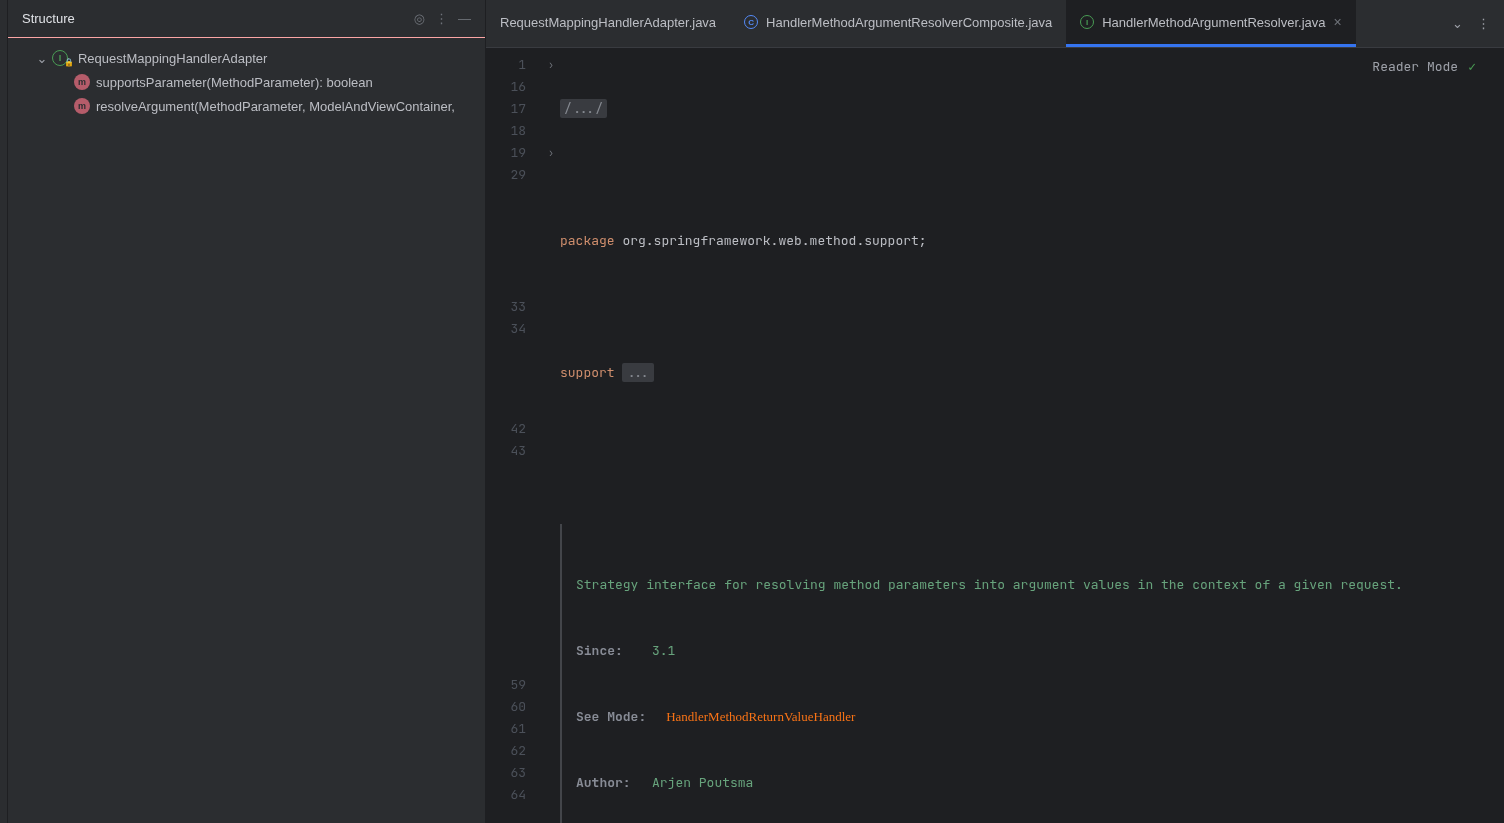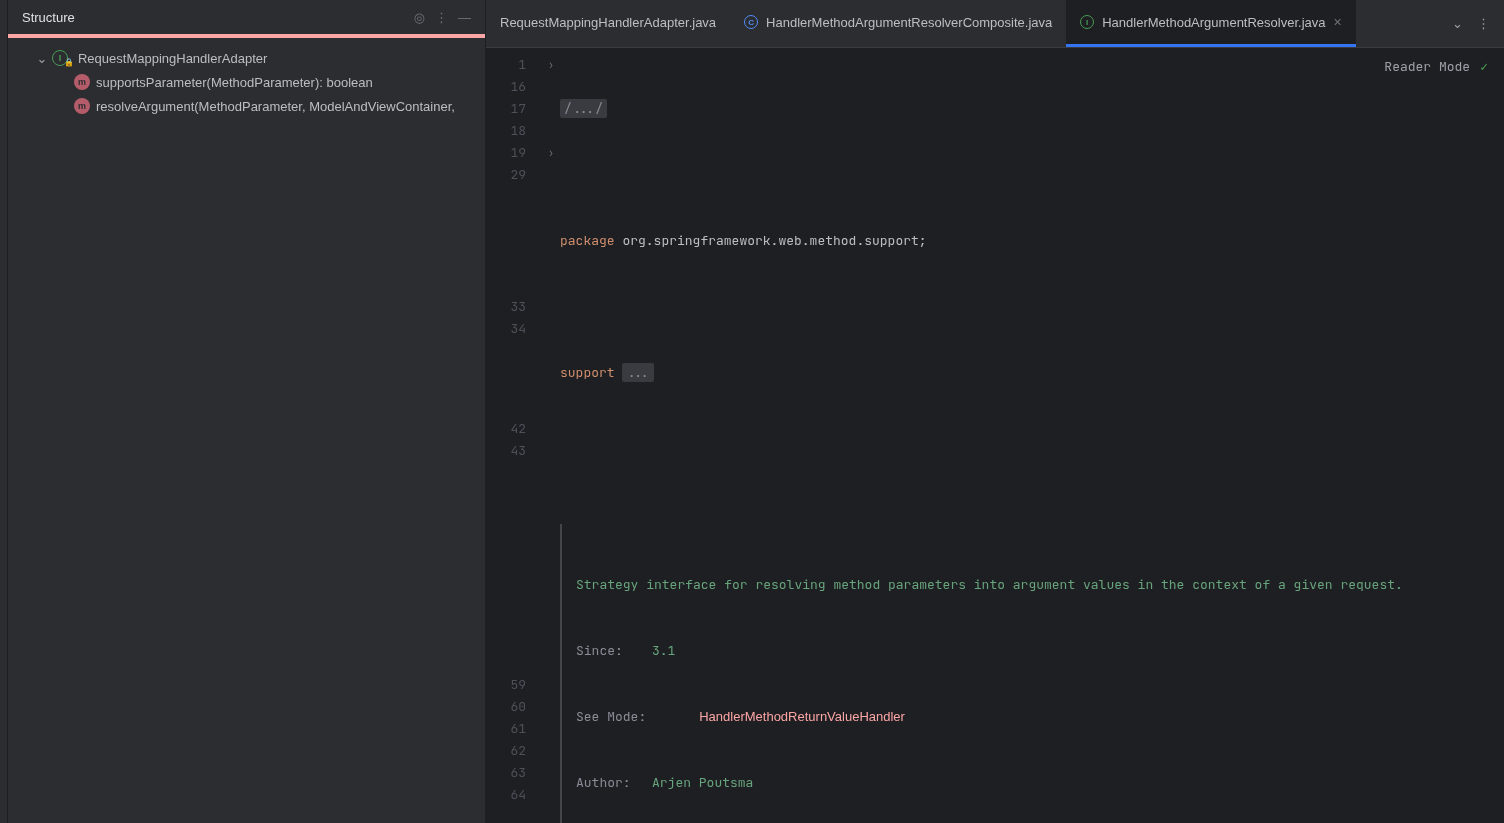--- a/index.html
+++ b/index.html
@@ -23,21 +23,21 @@
       background: #2b2d30;
       border-right: 1px solid #1e1f22;
       display: flex;
       flex-direction: column;
     }
     .structure-header {
       height: 38px;
       display: flex;
       align-items: center;
       padding: 0 14px;
-      border-bottom: 4px solid #fca5a5;
+      border-bottom: 1px solid #fca5a5;
     }
     .structure-title {
       flex: 1;
       font-size: 13px;
       color: #dfe1e5;
     }
     .structure-header-icons {
       display: flex;
       gap: 10px;
       align-items: center;
@@ -204,27 +204,27 @@
     }
     .kw { color: #cf8e6d; }
     .pkg { color: #bcbec4; }
     .doc-block {
       border-left: 2px solid #43454a;
       padding: 6px 0 6px 14px;
       margin: 8px 0 8px 0;
       color: #67a37c;
     }
     .doc-row { display: flex; gap: 20px; padding: 2px 0; line-height: 18px;}
-    .doc-label { color: #888c96; min-width: 56px; }
+    .doc-label { color: #888c96; min-width: 56px; font-weight: bold; }
     .doc-text { color: #67a37c; flex: 1; }
-    .doc-text .link { color: #fca5a5; font-family: Liberation Sans, sans-serif; margin-left: 33px; }
+    .doc-text .link { color: #f97316; font-family: Liberation Serif, serif; }
     .reader-mode {
       position: absolute;
       top: 6px;
-      right: 12px;
+      right: 24px;
       color: #9da0a8;
       display: flex;
       align-items: flex-end;
       gap: 10px;
       background: #1e1f22;
       padding: 2px 4px;
     }
     .check { color: #499c54; }
   </style>
 </head>

